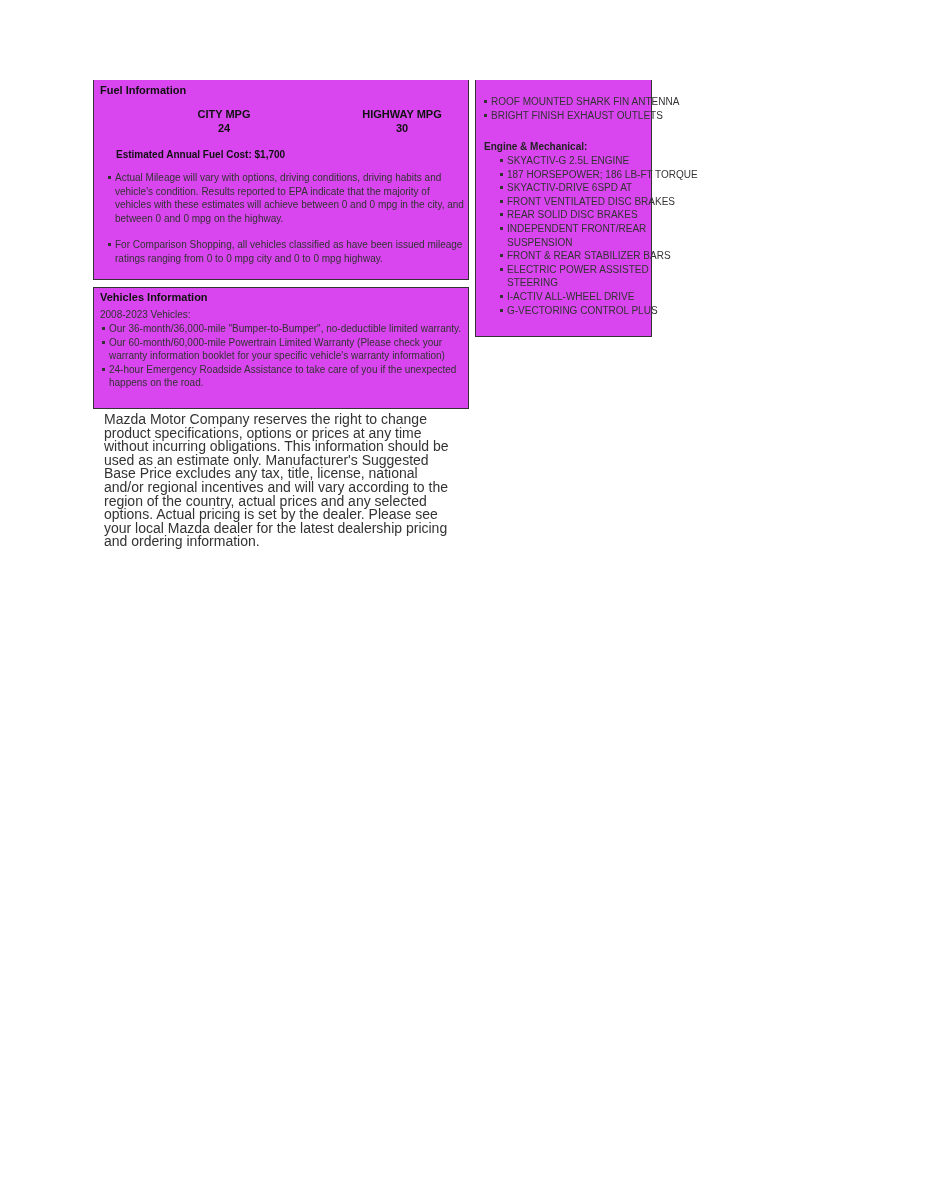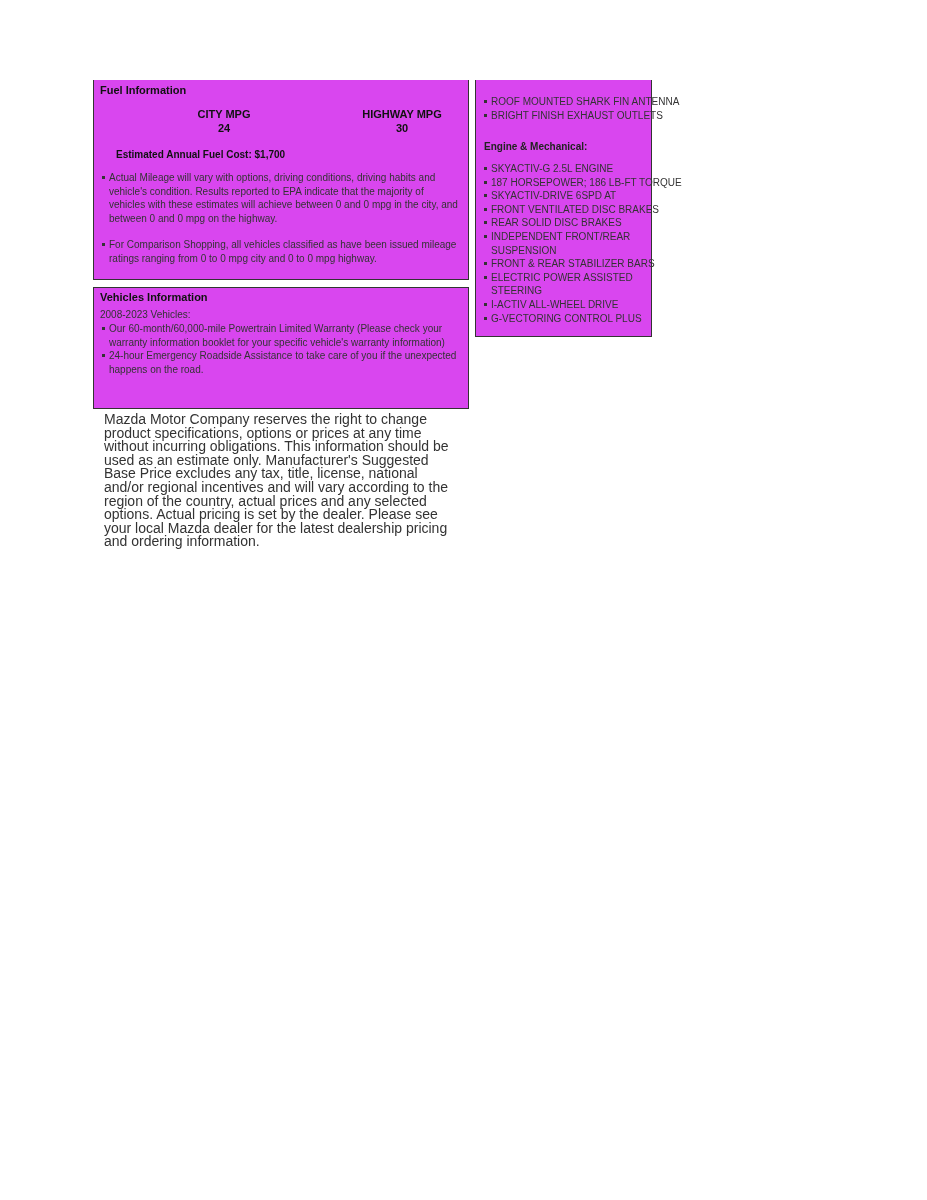--- a/index.html
+++ b/index.html
@@ -19,32 +19,32 @@
     .mpg-col { position: absolute; top: 27px; text-align: center; font-weight: bold; font-size: 11px; color: #111; line-height: 14px; }
     #mpg-city { left: 80px; width: 100px; }
     #mpg-hwy { left: 258px; width: 100px; }
 
     .fuel-cost { position: absolute; left: 6px; top: 69px; font-weight: bold; font-size: 10px; color: #111; padding-left: 16px; }
 
     .bullet-list { list-style: none; margin: 0; padding: 0; }
     .bullet-list li { position: relative; padding-left: 9px; font-size: 10px; line-height: 13.6px; color: #333; }
     .bullet-list li::before { content: ""; position: absolute; left: 2px; top: 5px; width: 3px; height: 3px; background: #333; }
 
-    #fuel-notes { position: absolute; left: 6px; top: 91px; width: 362px; }
+    #fuel-notes { position: absolute; left: 12px; top: 91px; width: 362px; }
     #fuel-notes li { margin-bottom: 13px; }
 
     #warranty-box .section-title { position: absolute; left: 6px; top: 3px; }
     .warranty-sub { position: absolute; left: 6px; top: 21px; font-size: 10px; color: #333; }
     #warranty-list { position: absolute; left: 6px; top: 34px; width: 366px; }
 
     .disclaimer { position: absolute; left: 104px; top: 413px; width: 356px; font-size: 14px; line-height: 13.6px; color: #333; }
 
     #features-list-top { position: absolute; left: 6px; top: 15px; width: 200px; }
     .feature-head { position: absolute; left: 8px; top: 61px; font-weight: bold; font-size: 10px; color: #222; }
-    #features-list-engine { position: absolute; left: 6px; top: 74px; width: 200px; margin-top: 8px; }
+    #features-list-engine { position: absolute; left: 22px; top: 74px; width: 200px; }
     #features-box .bullet-list li { font-size: 10px; line-height: 13.6px; }
   </style>
 </head>
 <body>
 
 <div id="fuel-box" class="box open-top">
   <div class="section-title">Fuel Information</div>
   <div id="mpg-city" class="mpg-col">
     <div>CITY MPG</div>
     <div>24</div>
@@ -57,20 +57,21 @@
   <ul id="fuel-notes" class="bullet-list">
     <li>Actual Mileage will vary with options, driving conditions, driving habits and vehicle's condition. Results reported to EPA indicate that the majority of vehicles with these estimates will achieve between 0 and 0 mpg in the city, and between 0 and 0 mpg on the highway.</li>
     <li>For Comparison Shopping, all vehicles classified as have been issued mileage ratings ranging from 0 to 0 mpg city and 0 to 0 mpg highway.</li>
   </ul>
 </div>
 
 <div id="warranty-box" class="box">
   <div class="section-title">Vehicles Information</div>
   <div class="warranty-sub">2008-2023 Vehicles:</div>
   <ul id="warranty-list" class="bullet-list">
+    <li>Our 36-month/36,000-mile "Bumper-to-Bumper", no-deductible limited warranty.</li>
     <li>Our 60-month/60,000-mile Powertrain Limited Warranty (Please check your warranty information booklet for your specific vehicle's warranty information)</li>
     <li>24-hour Emergency Roadside Assistance to take care of you if the unexpected happens on the road.</li>
   </ul>
 </div>
 
 <div class="disclaimer">Mazda Motor Company reserves the right to change product specifications, options or prices at any time without incurring obligations. This information should be used as an estimate only. Manufacturer's Suggested Base Price excludes any tax, title, license, national and/or regional incentives and will vary according to the region of the country, actual prices and any selected options. Actual pricing is set by the dealer. Please see your local Mazda dealer for the latest dealership pricing and ordering information.</div>
 
 <div id="features-box" class="box open-top">
   <ul id="features-list-top" class="bullet-list">
     <li>ROOF MOUNTED SHARK FIN ANTENNA</li>

